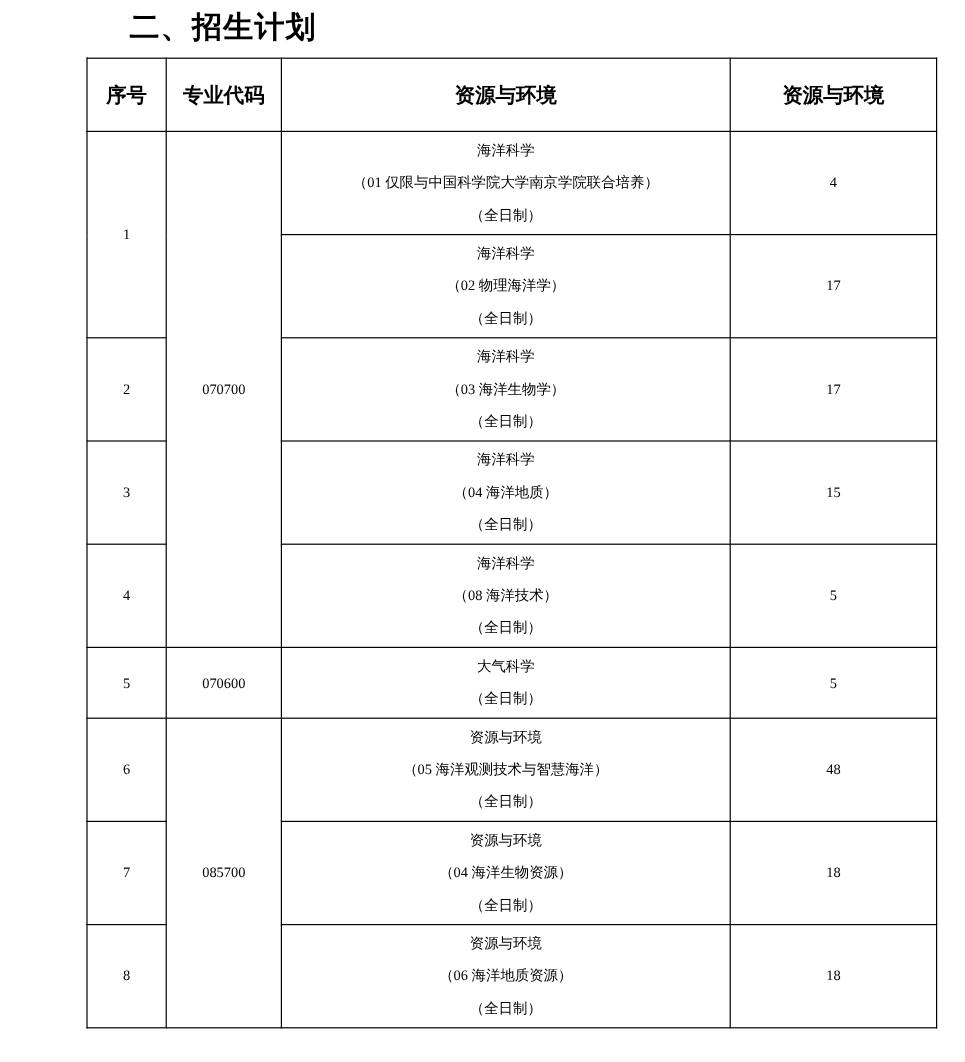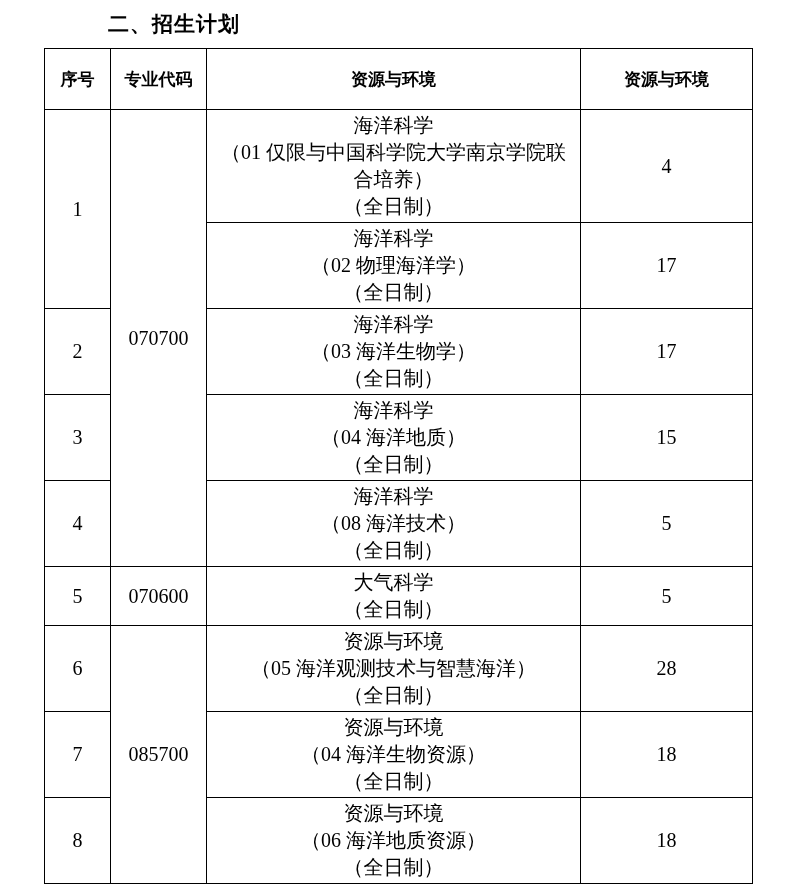--- a/index.html
+++ b/index.html
@@ -13,37 +13,37 @@
     font-family: "Liberation Serif", "DejaVu Serif", serif;
     color: #000000;
   }
   .page {
     position: relative;
     width: 804px;
     height: 885px;
     box-sizing: border-box;
   }
   .section-title {
-    font-size: 21px;
+    font-size: 25px;
     font-weight: bold;
     margin: 10px 0 10px 108px;
     letter-spacing: 1px;
     line-height: 28px;
   }
   table.plan {
     border-collapse: collapse;
-    margin-left: 44px;
+    margin-left: 72px;
     width: 708px;
     table-layout: fixed;
   }
   table.plan th, table.plan td {
     border: 1px solid #000000;
     text-align: center;
     vertical-align: middle;
-    font-size: 20px;
+    font-size: 12px;
     line-height: 27px;
     padding: 2px 3px;
   }
   table.plan th {
     font-weight: bold;
     height: 56px;
     font-size: 17px;
   }
   col.c-no    { width: 66px; }
   col.c-code  { width: 96px; }
@@ -152,21 +152,21 @@
       </tr>
 
       <tr>
         <td class="no">6</td>
         <td class="code" rowspan="3">085700</td>
         <td class="name">
           <span class="ln">资源与环境</span>
           <span class="ln">（05 海洋观测技术与智慧海洋）</span>
           <span class="ln">（全日制）</span>
         </td>
-        <td class="quota">28</td>
+        <td class="quota">48</td>
       </tr>
 
       <tr>
         <td class="no">7</td>
         <td class="name">
           <span class="ln">资源与环境</span>
           <span class="ln">（04 海洋生物资源）</span>
           <span class="ln">（全日制）</span>
         </td>
         <td class="quota">18</td>

